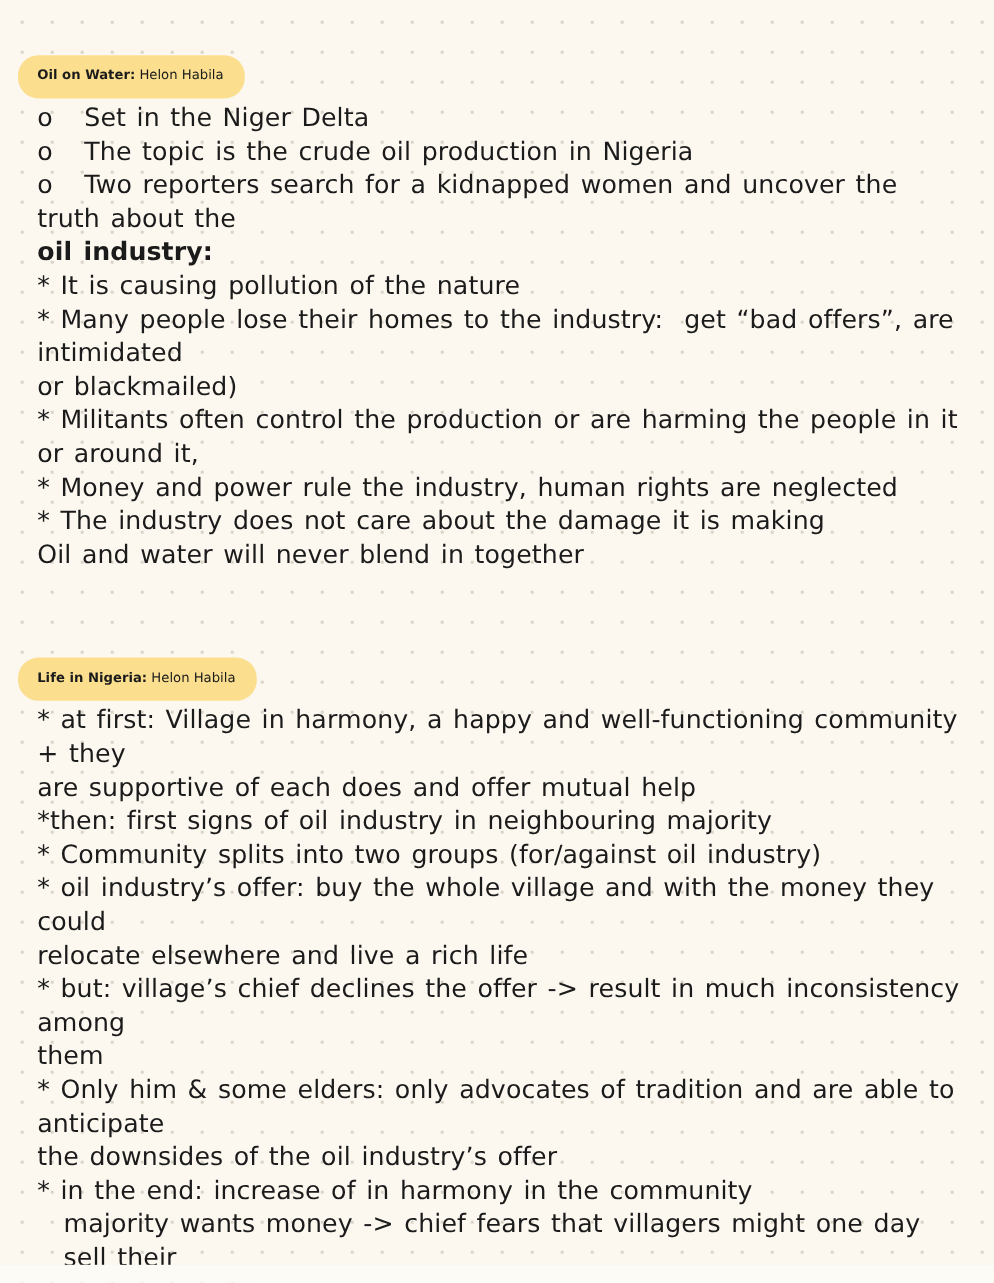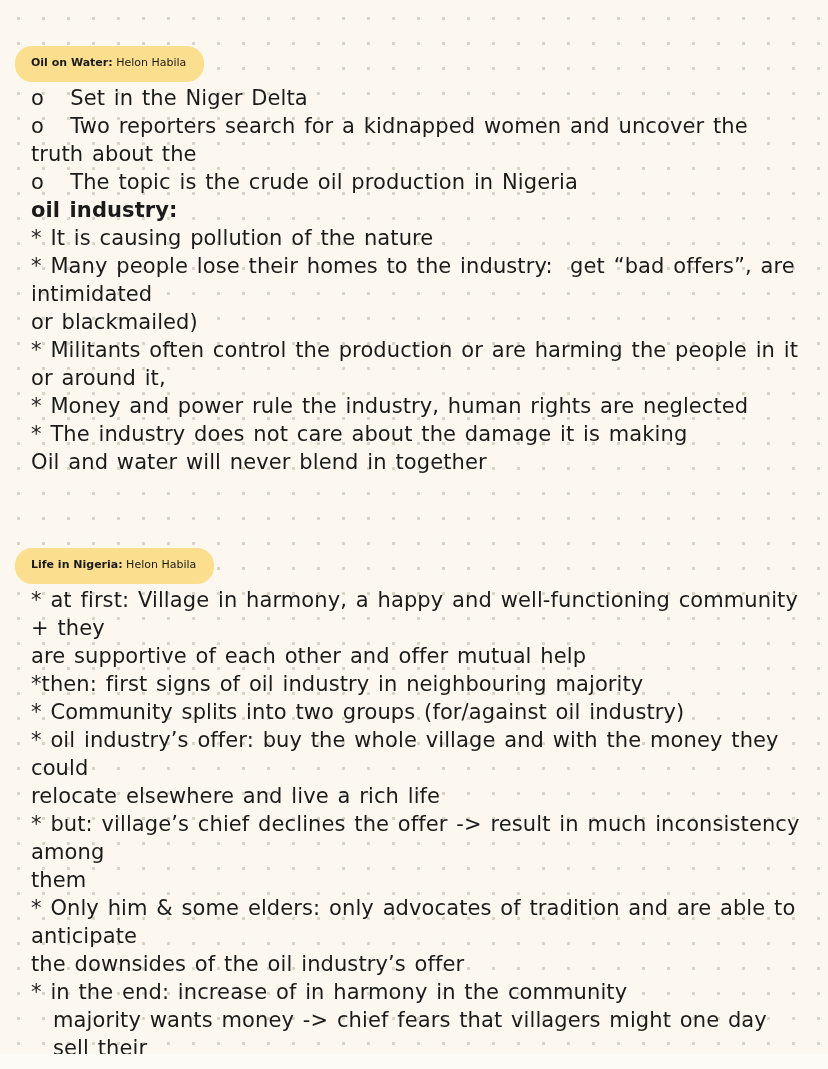--- a/index.html
+++ b/index.html
@@ -59,36 +59,36 @@
   }
 </style>
 </head>
 <body>
 
 <div class="page-inner">
 
   <section class="section">
     <div class="highlight-pill"><span class="h-bold">Oil on Water:</span><span class="h-reg"> Helon Habila</span></div>
     <p class="line">o   Set in the Niger Delta</p>
+    <p class="line">o   The topic is the crude oil production in Nigeria</p>
     <p class="line">o   Two reporters search for a kidnapped women and uncover the truth about the</p>
-    <p class="line">o   The topic is the crude oil production in Nigeria</p>
     <p class="line bold-line">oil industry:</p>
     <p class="line">* It is causing pollution of the nature</p>
     <p class="line">* Many people lose their homes to the industry:  get “bad offers”, are intimidated</p>
     <p class="line">or blackmailed)</p>
     <p class="line">* Militants often control the production or are harming the people in it or around it,</p>
     <p class="line">* Money and power rule the industry, human rights are neglected</p>
     <p class="line">* The industry does not care about the damage it is making</p>
     <p class="line">Oil and water will never blend in together</p>
   </section>
 
   <section class="section">
     <div class="highlight-pill"><span class="h-bold">Life in Nigeria:</span><span class="h-reg"> Helon Habila</span></div>
     <p class="line">* at first: Village in harmony, a happy and well-functioning community + they</p>
-    <p class="line">are supportive of each other and offer mutual help</p>
+    <p class="line">are supportive of each does and offer mutual help</p>
     <p class="line">*then: first signs of oil industry in neighbouring majority</p>
     <p class="line">* Community splits into two groups (for/against oil industry)</p>
     <p class="line">* oil industry’s offer: buy the whole village and with the money they could</p>
     <p class="line">relocate elsewhere and live a rich life</p>
     <p class="line">* but: village’s chief declines the offer -&gt; result in much inconsistency among</p>
     <p class="line">them</p>
     <p class="line">* Only him &amp; some elders: only advocates of tradition and are able to anticipate</p>
     <p class="line">the downsides of the oil industry’s offer</p>
     <p class="line">* in the end: increase of in harmony in the community</p>
     <p class="line indent">majority wants money -&gt; chief fears that villagers might one day sell their</p>

